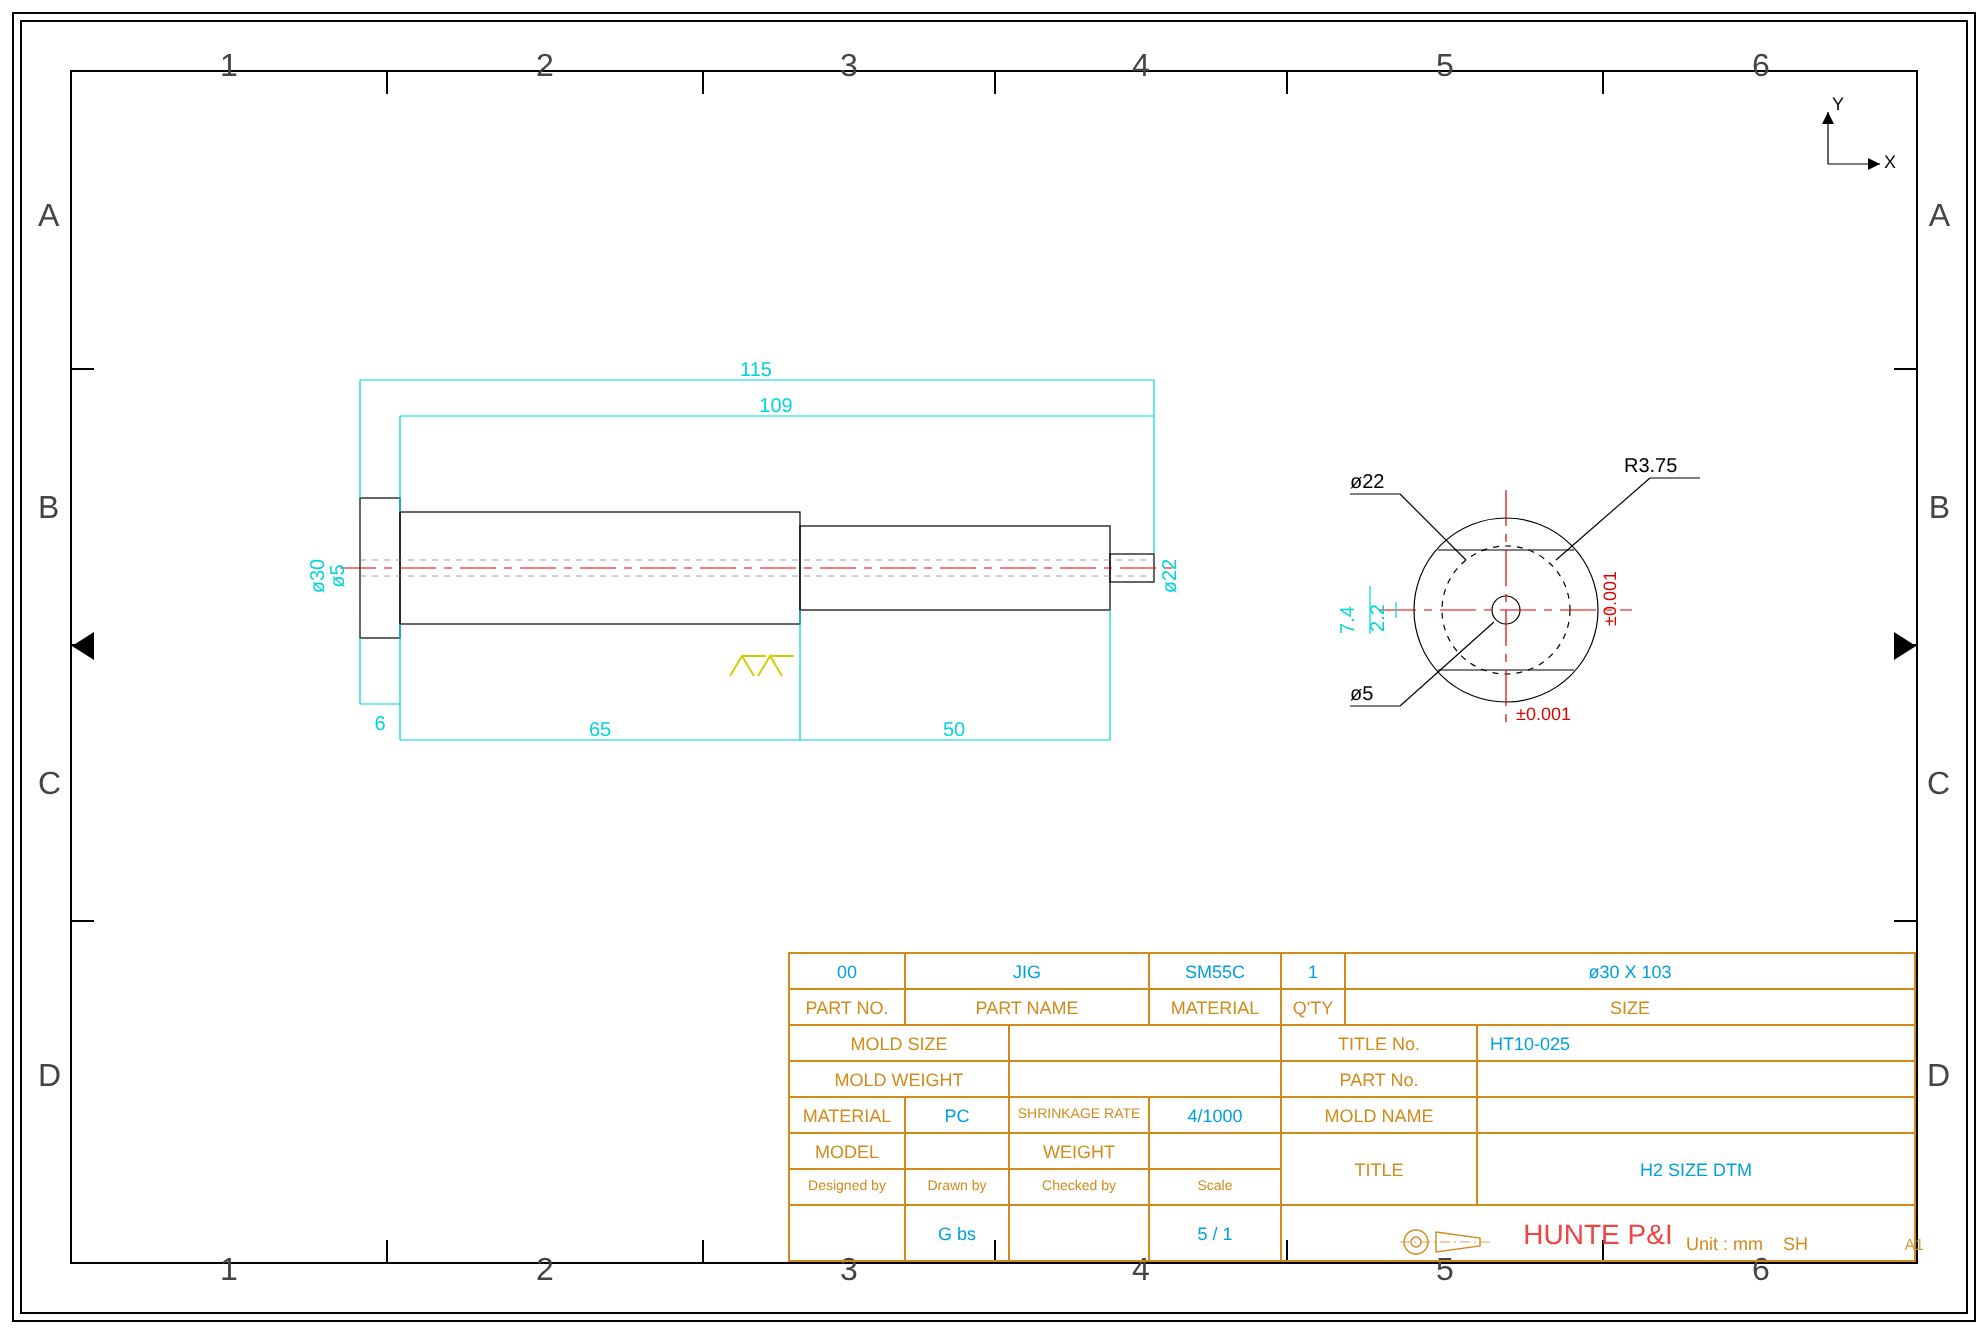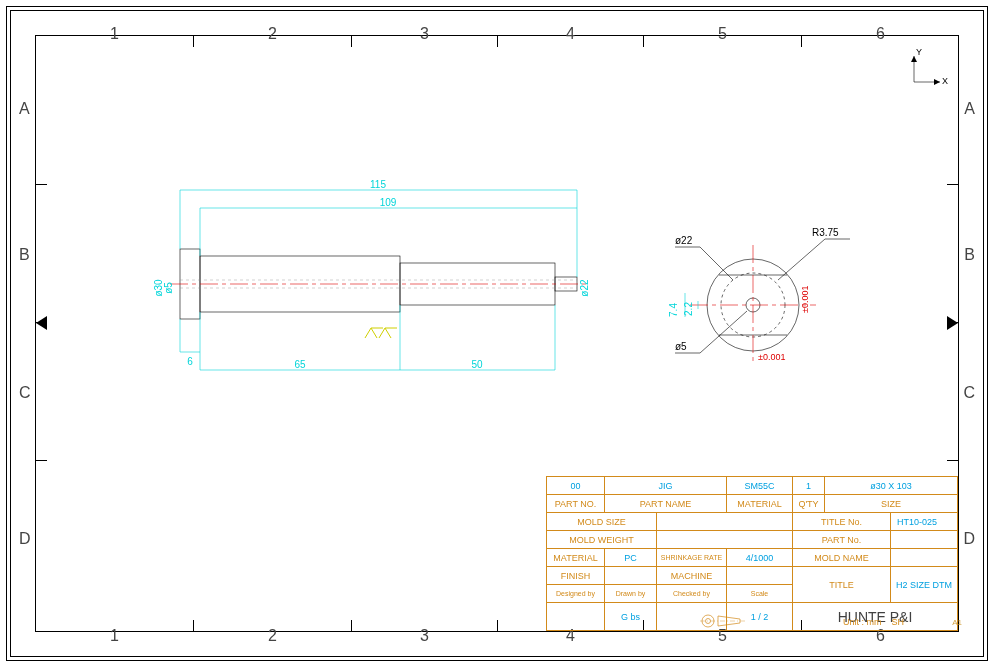--- a/index.html
+++ b/index.html
@@ -21,25 +21,25 @@
 svg{position:absolute;overflow:visible}
 .ln{stroke:#000;stroke-width:.6;fill:none}
 .dim{stroke:#00d5d9;stroke-width:.6;fill:none}
 .dimtxt{fill:#00d5d9;font-size:10px;text-anchor:middle}
 .lead{stroke:#000;stroke-width:.6;fill:none}
 .leadtxt{fill:#000;font-size:10px}
 .center{stroke:#d00;stroke-width:.6;stroke-dasharray:18 4 4 4}
 .tol{fill:#d00;font-size:9px}
 .surf{stroke:#cfcf00;fill:none;stroke-width:1}
 
-.tb{position:absolute;right:36px;bottom:36px;width:412px;border-collapse:collapse;table-layout:fixed}
+.tb{position:absolute;right:36px;bottom:36px;width:564px;border-collapse:collapse;table-layout:fixed}
 .tb td{border:.5px solid #d28a1a;font-size:9px;color:#d28a1a;text-align:center;height:18px;padding:0 2px}
 .tb .h{color:#d28a1a}
 .tb .v{color:#00a0e0}
-.tb .big{font-size:14px;color:#404040}
+.tb .big{font-size:14px;color:#ef4444}
 
 .footer{position:absolute;right:90px;bottom:40px;font-size:9px;color:#d28a1a}
 .footer span{margin-left:10px}
 .a1{position:absolute;right:32px;bottom:40px;font-size:8px;color:#d0a040}
 
 .coord{position:absolute;right:48px;top:50px}
 .coord line{stroke:#000;stroke-width:.6}
 .coord text{font-size:9px}
 </style>
 </head>
@@ -226,38 +226,38 @@
         </tr>
   <tr>
           <td class="h">MATERIAL</td>
           <td class="v">PC</td>
           <td class="h" style="font-size:7px">SHRINKAGE RATE</td>
           <td class="v">4/1000</td>
           <td class="h" colspan="2">MOLD NAME</td>
           <td class="v"></td>
         </tr>
   <tr>
-          <td class="h">FINISH</td>
-          <td></td>
-          <td class="h">MACHINE</td>
+          <td class="h">MODEL</td>
+          <td></td>
+          <td class="h">WEIGHT</td>
           <td></td>
           <td class="h" rowspan="2" colspan="2">TITLE</td>
           <td class="v" rowspan="2">H2 SIZE DTM</td>
         </tr>
   <tr>
           <td class="h" style="font-size:7px">Designed by</td>
           <td class="h" style="font-size:7px">Drawn by</td>
           <td class="h" style="font-size:7px">Checked by</td>
           <td class="h" style="font-size:7px">Scale</td>
         </tr>
   <tr style="height:28px">
           <td></td>
           <td class="v">G bs</td>
           <td></td>
-          <td class="v">1 / 2</td>
+          <td class="v">5 / 1</td>
           <td colspan="3" class="big">HUNTE P&amp;I</td>
         </tr>
  </tbody>
     </table>
 
  <div class="footer"><span>Unit : mm</span><span>SH</span></div>
  <div class="a1">A1</div>
 </div>
 
 </body></html>

